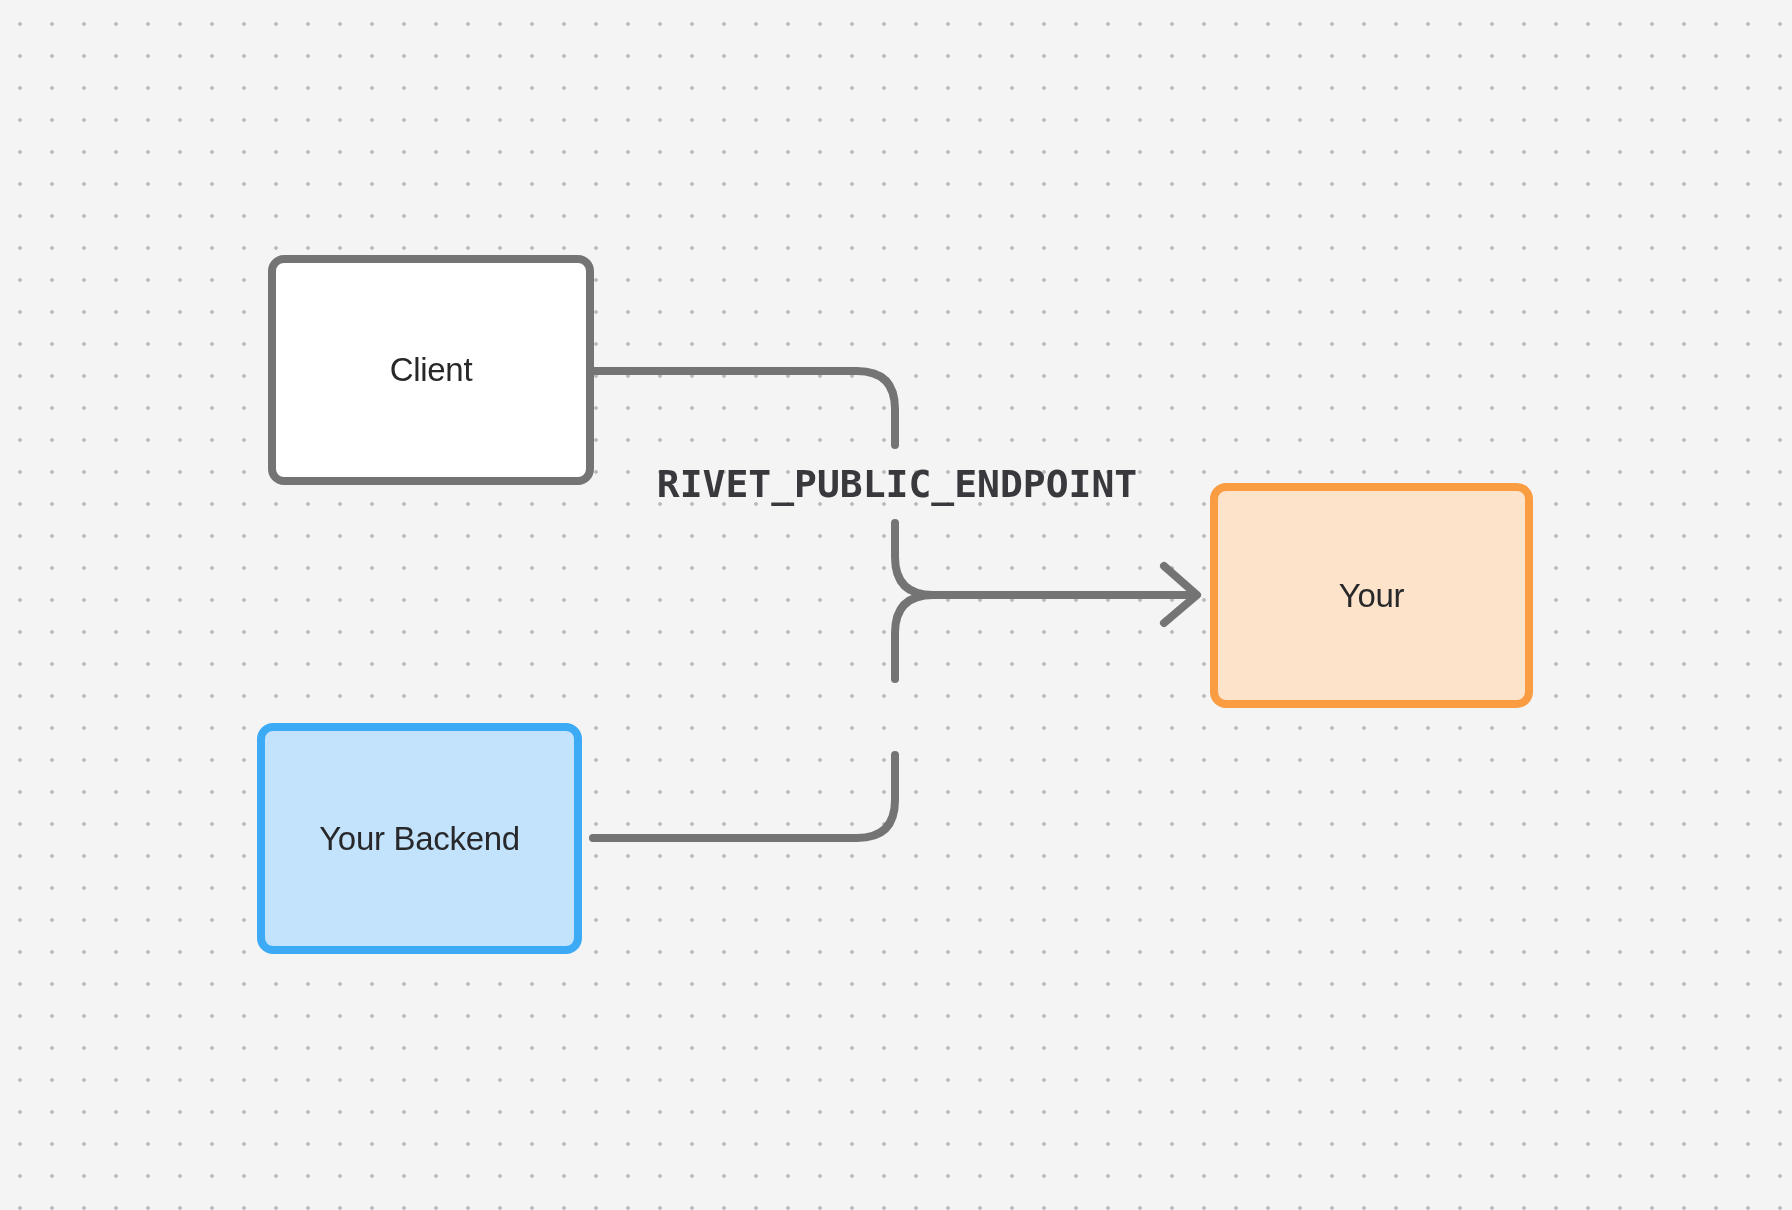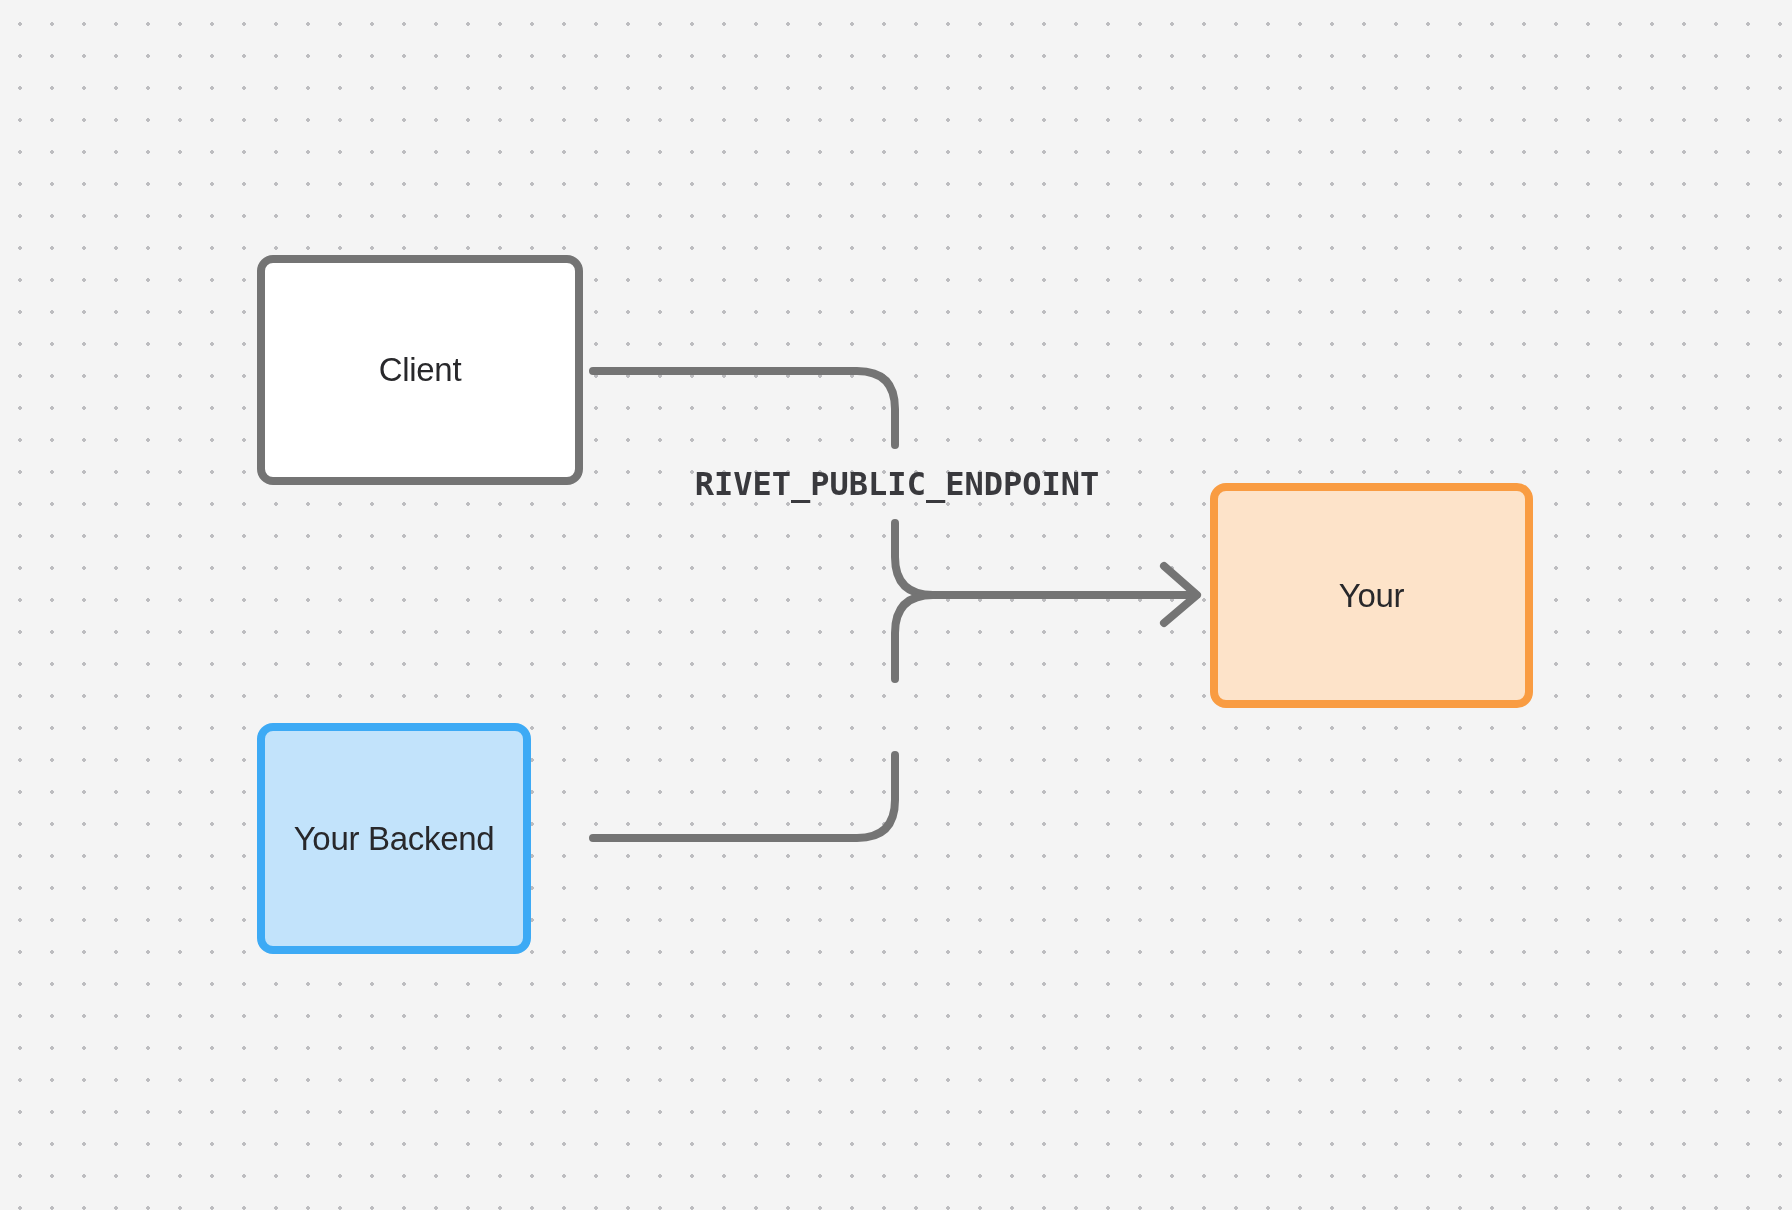--- a/index.html
+++ b/index.html
@@ -47,39 +47,39 @@
     border-radius:16px;
     display:flex;
     align-items:center;
     justify-content:center;
     font-size:33px;
     font-weight:500;
     letter-spacing:-0.3px;
     color:var(--c-node_text);
   }
   .node-client{
-    left:257px;top:255px;width:326px;height:230px;
+    left:268px;top:255px;width:326px;height:230px;
     background:var(--c-client_fill);
     border-color:var(--c-client_border);
   }
   .node-backend{
-    left:257px;top:723px;width:274px;height:231px;
+    left:257px;top:723px;width:325px;height:231px;
     background:var(--c-backend_fill);
     border-color:var(--c-backend_border);
   }
   .node-rivet{
     left:1210px;top:483px;width:323px;height:225px;
     background:var(--c-rivet_fill);
     border-color:var(--c-rivet_border);
   }
   .edge-label{
     position:absolute;
     transform:translate(-50%,-50%);
     font-family:"DejaVu Sans Mono","Liberation Mono",monospace;
-    font-size:32px;
+    font-size:38px;
     font-weight:600;
     color:var(--c-label_text);
     white-space:nowrap;
   }
   .edge-label-public{left:897px;top:484px;}
   .edge-label-backend{left:897px;top:717px;}
 </style>
 </head>
 <body>
 

